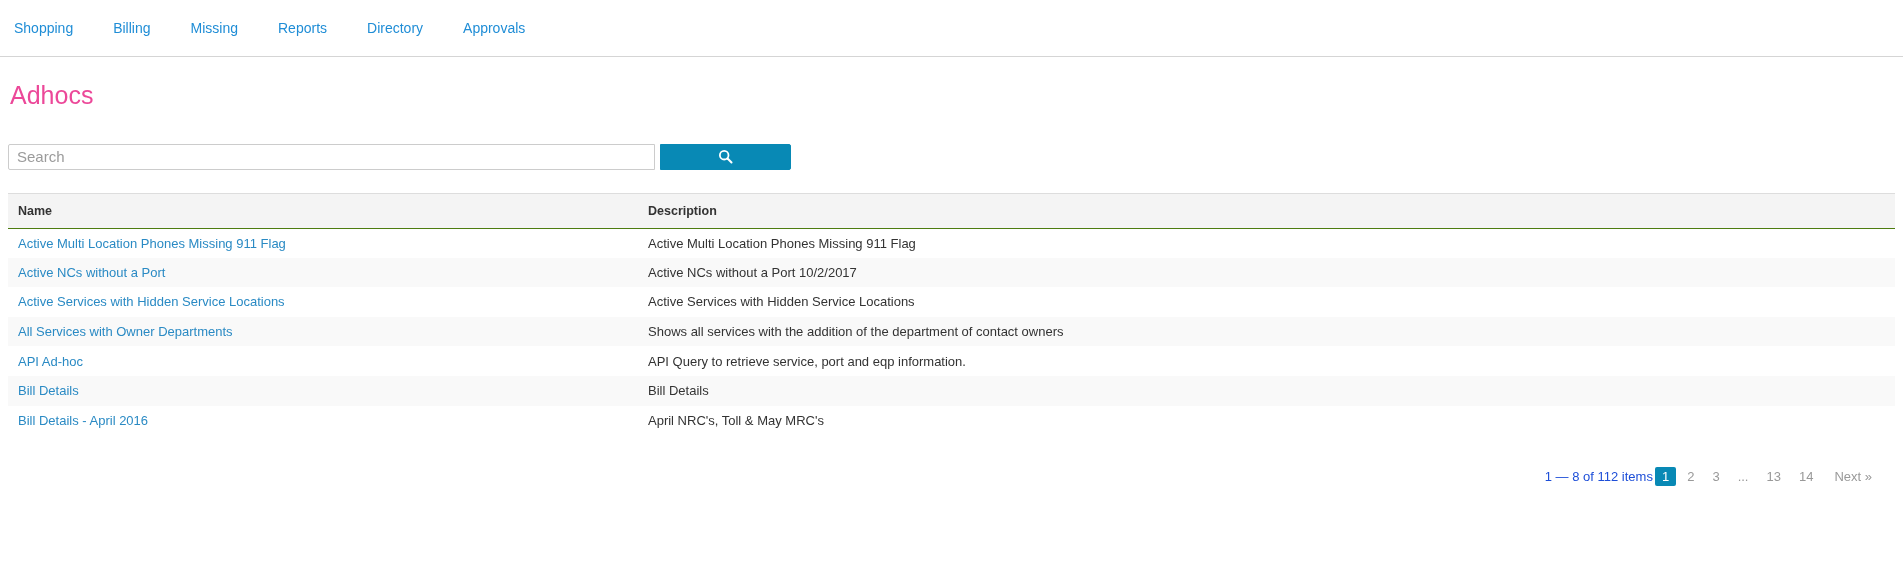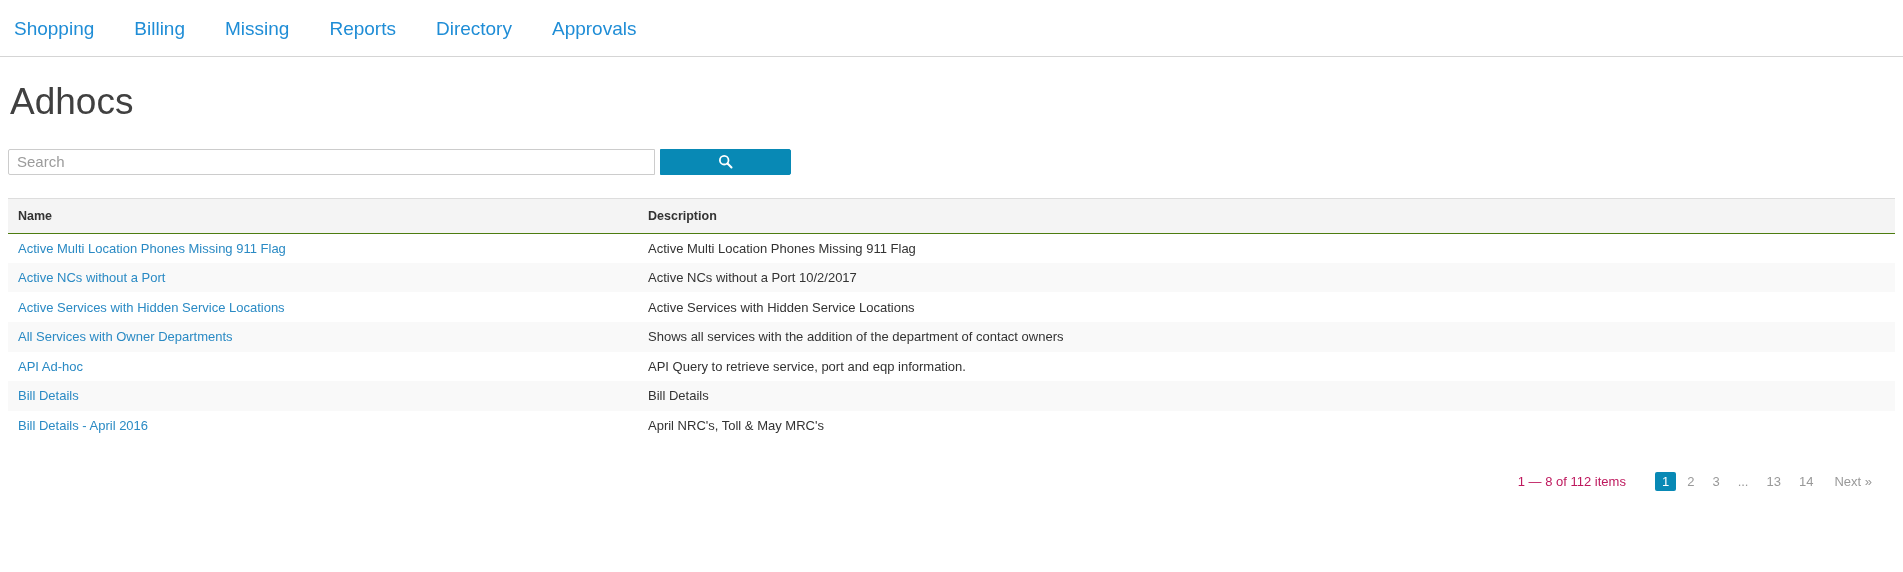--- a/index.html
+++ b/index.html
@@ -16,38 +16,38 @@
   .navbar {
     height: 57px;
     border-bottom: 1px solid #d5d5d5;
     display: flex;
     align-items: center;
     padding: 0 0 0 8px;
     background: #ffffff;
   }
   .nav-link {
     color: #1f8dd6;
-    font-size: 19px;
+    font-size: 14px;
     line-height: 1;
     text-decoration: none;
     padding: 0 20px;
     white-space: nowrap;
     cursor: pointer;
   }
   .nav-link:first-child { padding-left: 6px; }
 
   
   .page {
     padding: 0 8px;
   }
   .page-title {
-    font-size: 37px;
+    font-size: 25px;
     font-weight: normal;
-    color: #404040;
-    margin: 25px 0 26px 2px;
+    color: #ec4899;
+    margin: 25px 0 34px 2px;
     line-height: 1.1;
   }
 
   
   .search-row {
     display: flex;
     align-items: stretch;
     height: 26px;
     margin-bottom: 23px;
   }
@@ -119,22 +119,22 @@
   
   .pagination-wrap {
     display: flex;
     justify-content: flex-end;
     align-items: center;
     padding: 32px 14px 0 0;
     font-size: 13px;
     color: #555555;
   }
   .pager-summary {
-    margin-right: 27px;
-    color: #be185d;
+    margin-right: 0;
+    color: #1d4ed8;
     white-space: nowrap;
   }
   .pager {
     display: flex;
     align-items: center;
   }
   .pager .pg {
     display: inline-flex;
     align-items: center;
     justify-content: center;

